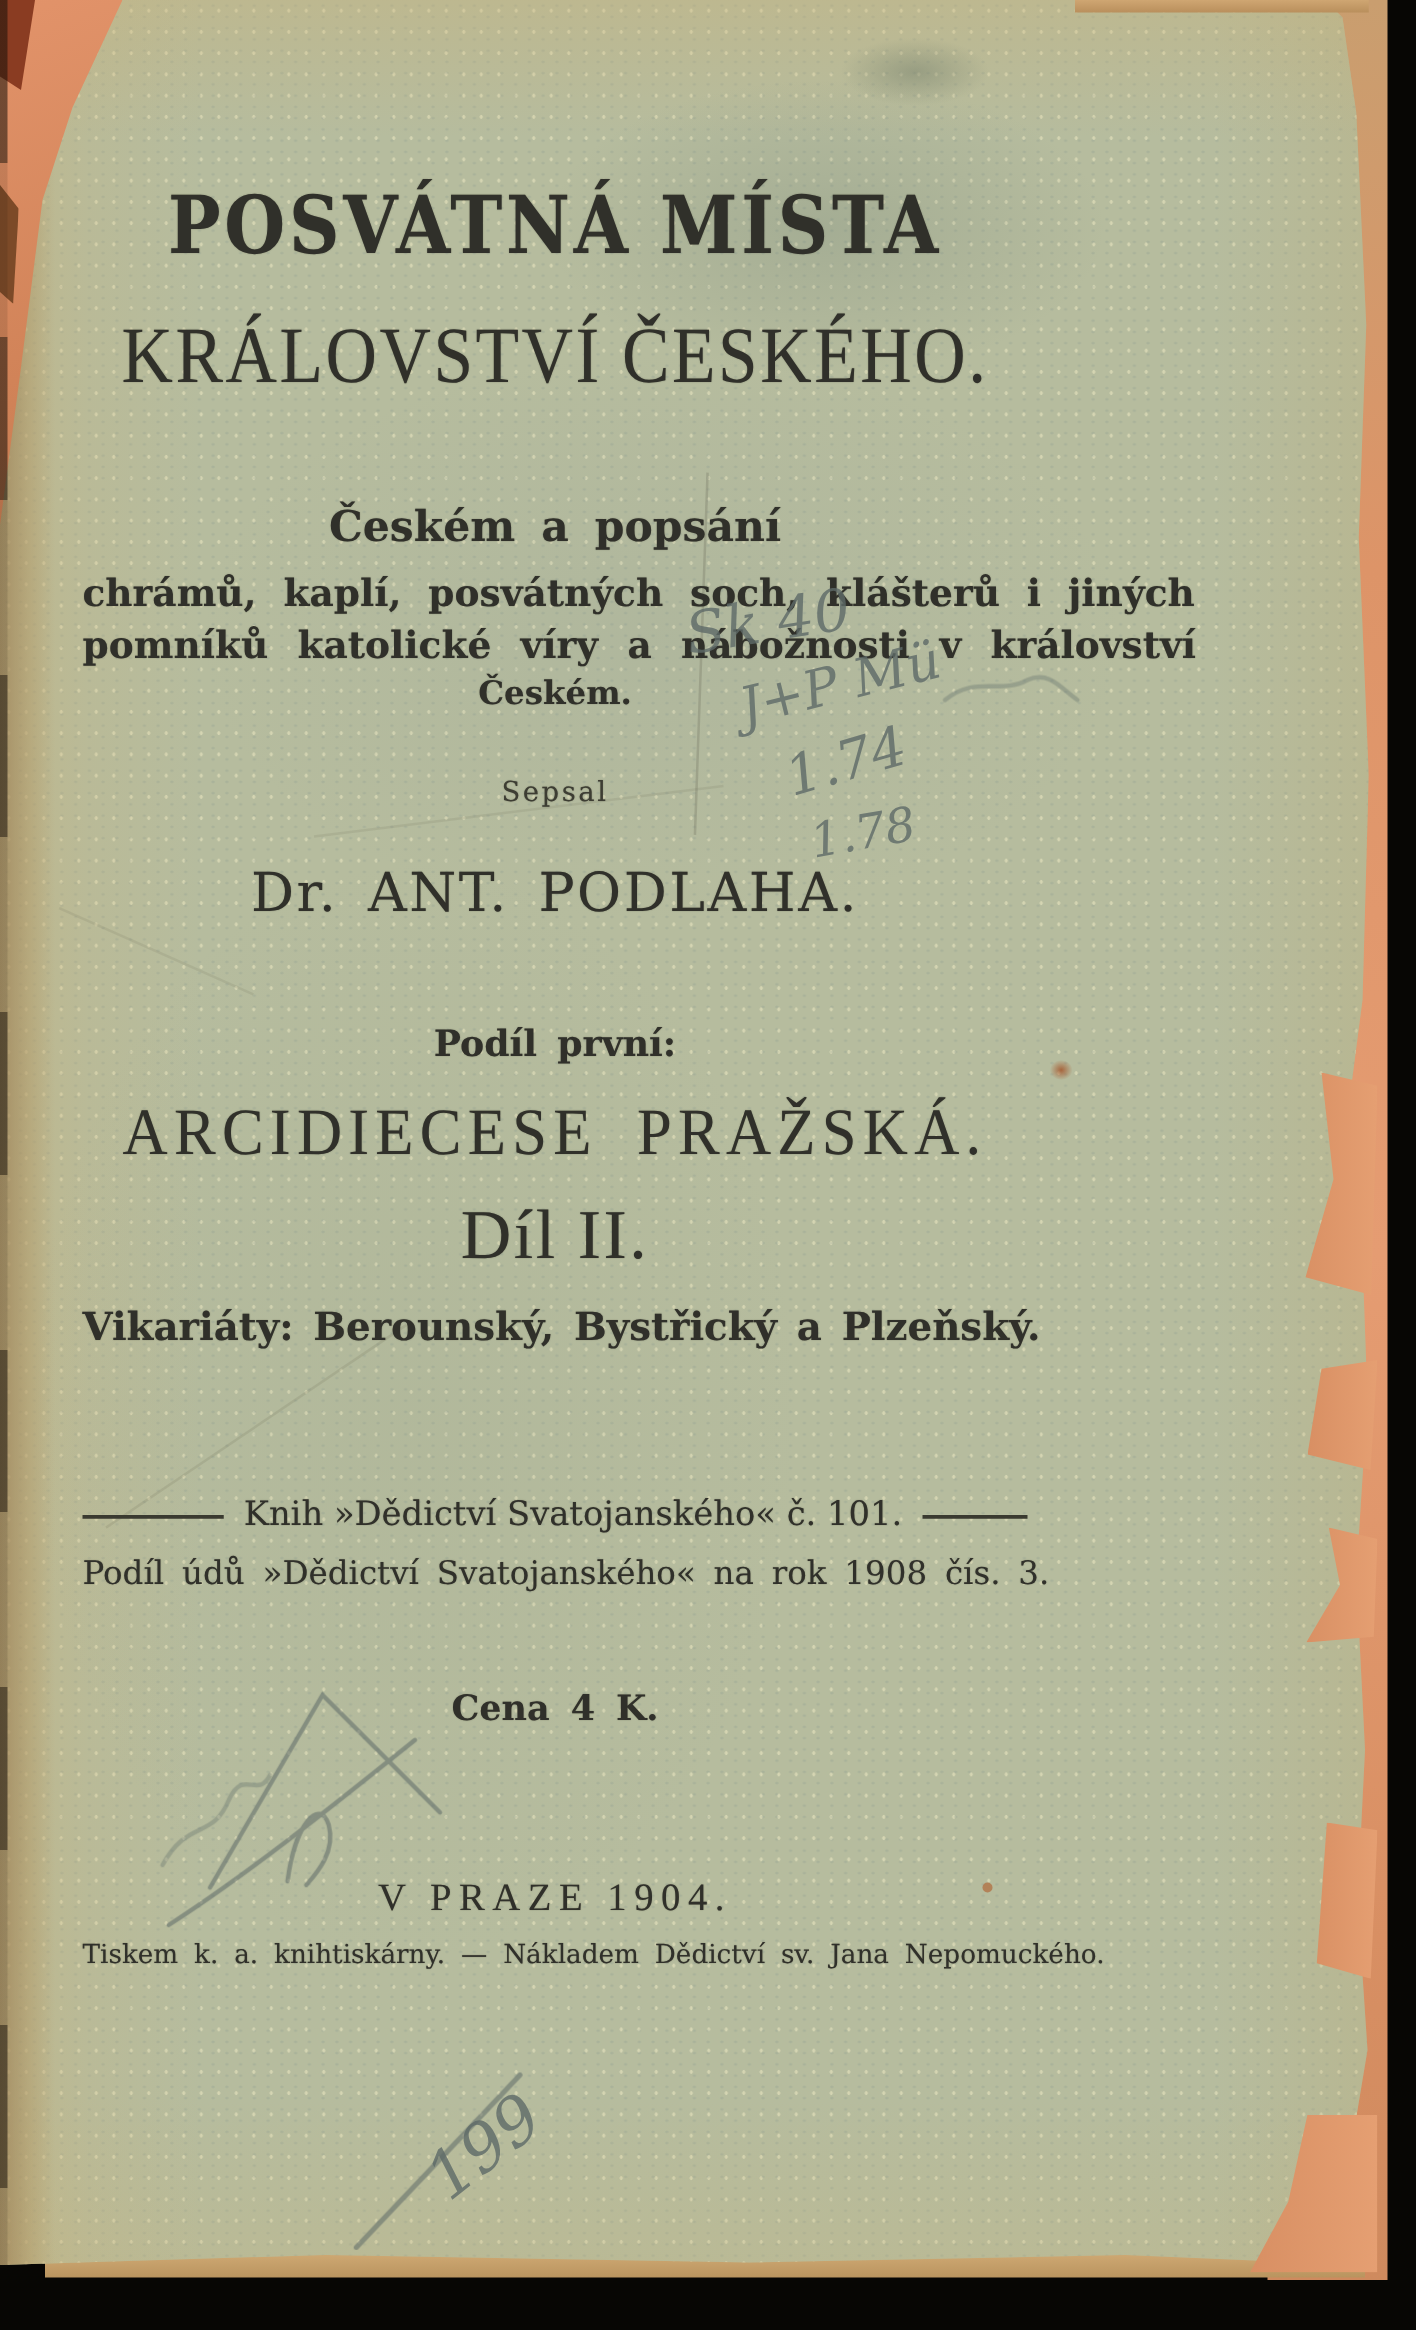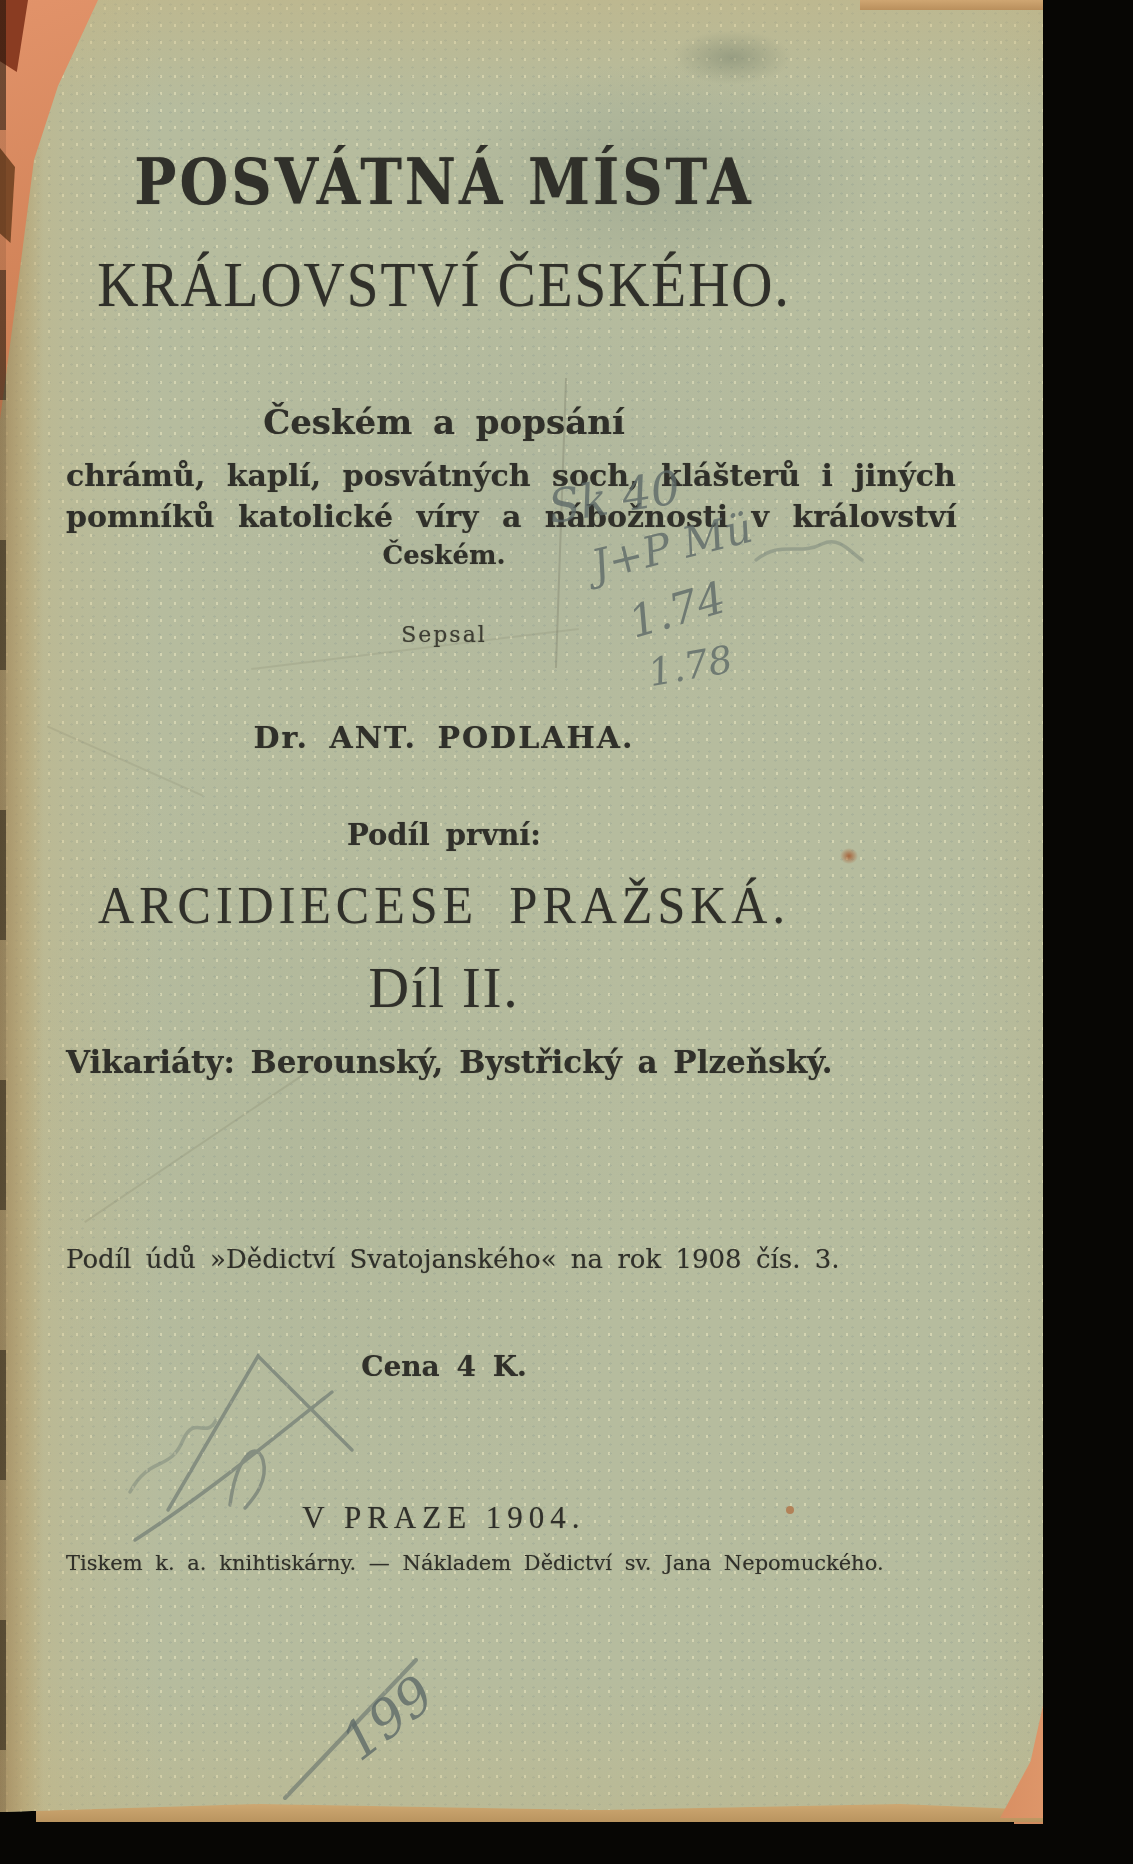--- a/index.html
+++ b/index.html
@@ -1,17 +1,17 @@
 <!DOCTYPE html>
 <html><head>
 <meta charset="utf-8">
 <style>
   html,body{margin:0;padding:0;background:#070604;}
   .scene{
-    position:relative;width:1043px;height:1864px;overflow:hidden;
+    position:relative;width:1133px;height:1864px;overflow:hidden;
     background:#070604;
     font-family:"DejaVu Serif","Liberation Serif",serif;
   }
   
   .pages-right{
     position:absolute;left:1014px;top:0;width:96px;height:1824px;
     background:linear-gradient(180deg,#c99e6f 0%,#dd9468 25%,#e59c72 55%,#d88f63 85%,#cf8a5e 100%);
   }
   .pages-bottom{
     position:absolute;left:36px;top:1794px;width:1056px;height:28px;
@@ -90,21 +90,21 @@
     text-shadow:0 0 1px rgba(40,40,28,.45);}
   .t1{top:148px;font-size:56px;font-weight:700;letter-spacing:3px;transform:scaleY(1.14);
       font-family:"DejaVu Serif",serif;}
   .t2{top:252px;font-size:57px;font-weight:500;letter-spacing:2px;transform:scaleY(1.12);
       font-family:"Liberation Serif",serif;}
   .dej{top:402px;font-size:34px;font-weight:700;word-spacing:9px;}
   .d1{top:458px;font-size:30px;font-weight:700;word-spacing:11px;}
   .d2{top:499px;font-size:30px;font-weight:700;word-spacing:13px;}
   .d3{top:540px;font-size:26px;font-weight:700;}
   .sepsal{top:622px;font-size:22px;letter-spacing:2px;color:#3d3d33;}
-  .author{top:720px;font-size:30px;font-weight:700;letter-spacing:2px;word-spacing:8px;}
+  .author{top:690px;font-size:43px;font-weight:400;letter-spacing:2px;word-spacing:8px;}
   .rada{top:818px;font-size:29px;font-weight:600;word-spacing:6px;}
   .arci{top:876px;font-size:50px;letter-spacing:5px;word-spacing:14px;transform:scaleY(1.06);
       font-family:"Liberation Serif",serif;}
   .dil{top:956px;font-size:56px;letter-spacing:2px;font-family:"Liberation Serif",serif;}
   .vik{top:1044px;font-size:31px;font-weight:700;word-spacing:5px;}
   .knih{top:1196px;font-size:27px;font-weight:500;display:flex;align-items:center;
       justify-content:center;gap:16px;}
   .rule{display:inline-block;border-top:3px solid #3a3a30;height:0;margin-top:4px;}
   .rule-l{width:118px;}
   .rule-r{width:88px;}
@@ -149,20 +149,25 @@
       <div class="line dej">Českém a popsání</div>
       <div class="line d1">chrámů, kaplí, posvátných soch, klášterů i jiných</div>
       <div class="line d2">pomníků katolické víry a nábožnosti v království</div>
       <div class="line d3">Českém.</div>
       <div class="line sepsal">Sepsal</div>
       <div class="line author">Dr. ANT. PODLAHA.</div>
       <div class="line rada">Podíl první:</div>
       <div class="line arci">ARCIDIECESE PRAŽSKÁ.</div>
       <div class="line dil">Díl II.</div>
       <div class="line vik">Vikariáty: Berounský, Bystřický a Plzeňský.</div>
+      <div class="line knih">
+        <span class="rule rule-l"></span>
+        <span>Knih »Dědictví Svatojanského« č. 101.</span>
+        <span class="rule rule-r"></span>
+      </div>
       <div class="line podil">Podíl údů »Dědictví Svatojanského« na rok 1908 čís. 3.</div>
       <div class="line cena">Cena 4 K.</div>
       <div class="line praze">V PRAZE 1904.</div>
       <div class="line tiskem">Tiskem k. a. knihtiskárny. — Nákladem Dědictví sv. Jana Nepomuckého.</div>
     </div>
   </div>
 
   <div class="tear tear1"></div>
   <div class="tear tear2"></div>
   <div class="tear tear3"></div>

